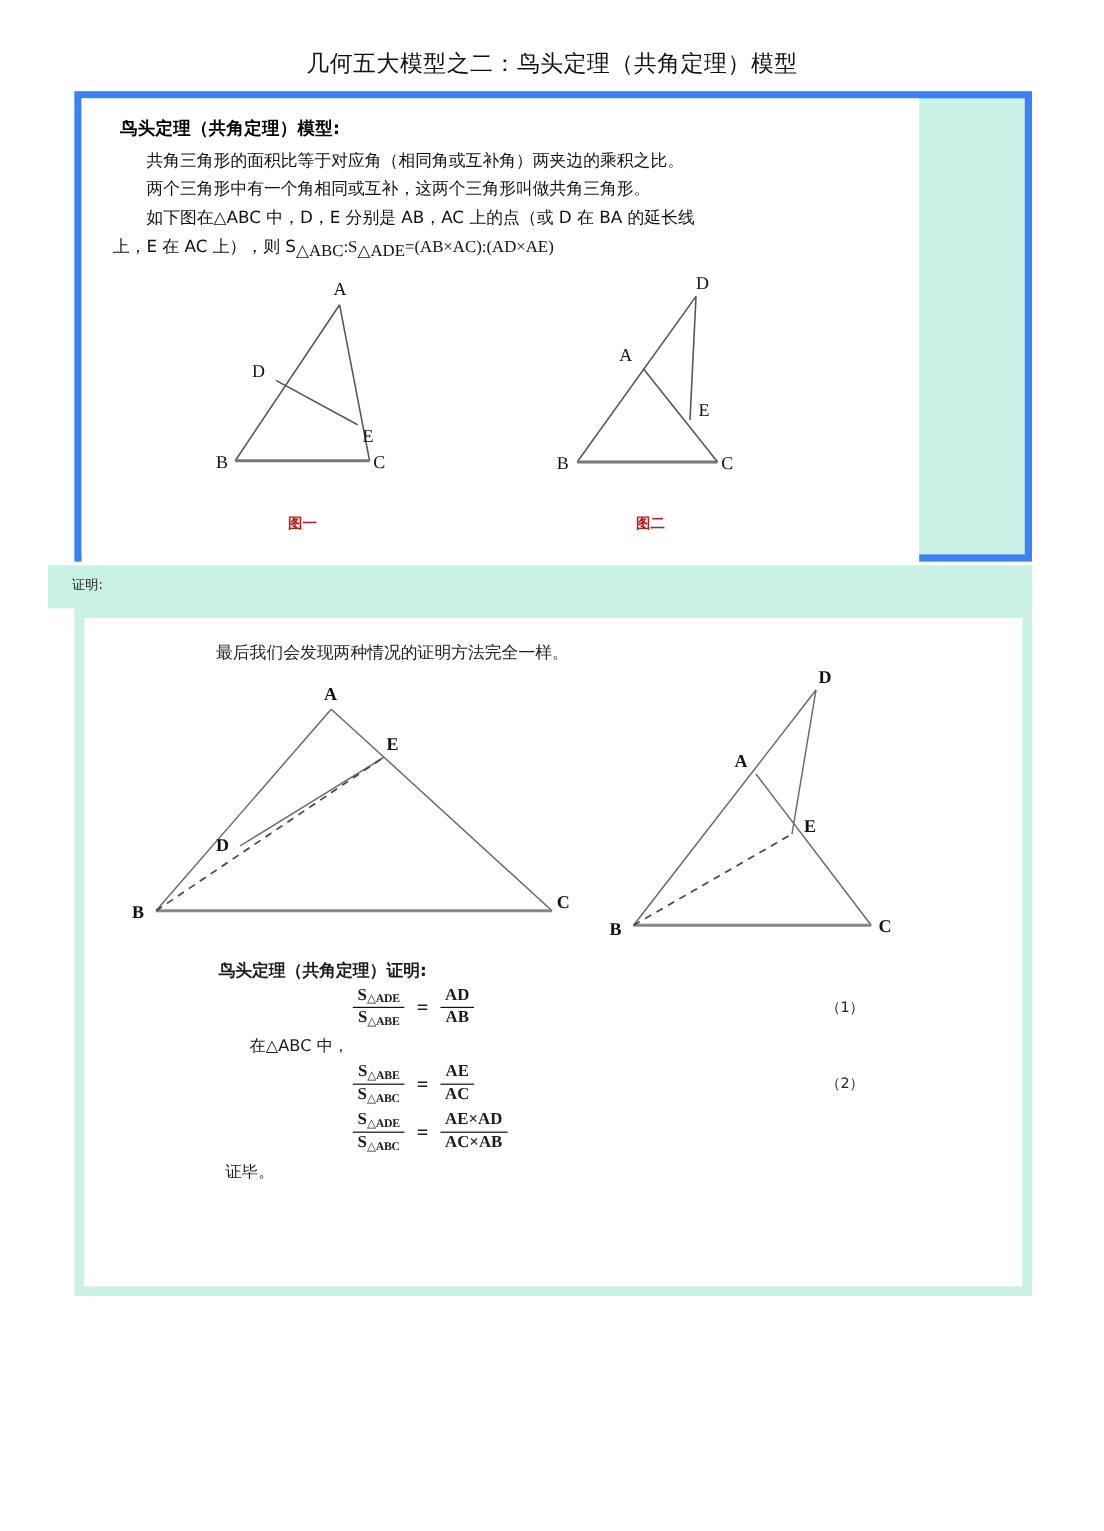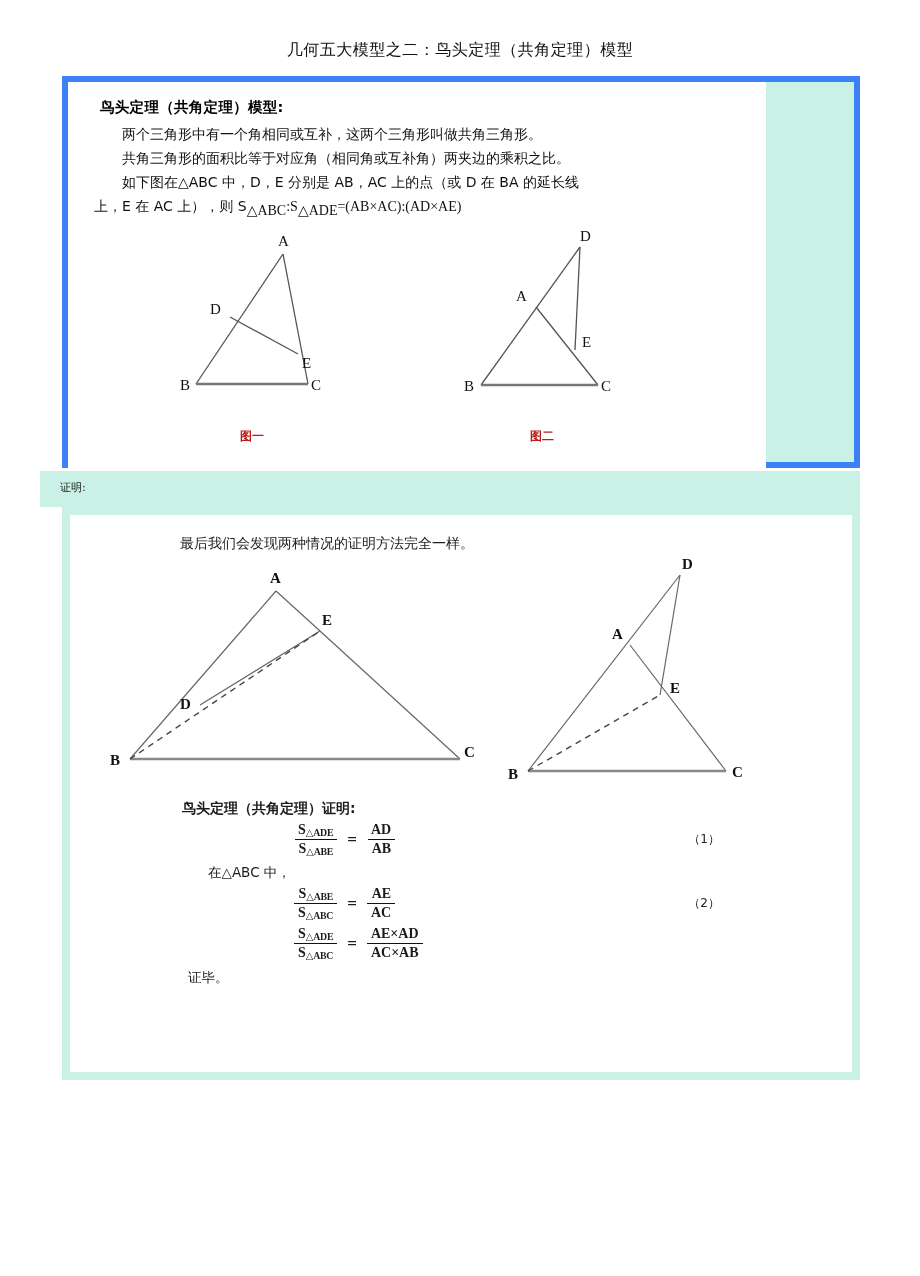--- a/index.html
+++ b/index.html
@@ -17,21 +17,21 @@
   }
 
   
   .page-title {
     position: absolute;
     left: 0;
     top: 40px;
     width: 920px;
     text-align: center;
     font-family: "DejaVu Sans", "Liberation Sans", sans-serif;
-    font-size: 16px;
+    font-size: 19px;
     letter-spacing: 0.5px;
     color: #111;
   }
 
   
   .model-box {
     position: absolute;
     left: 62px;
     top: 76px;
     width: 798px;
@@ -165,21 +165,21 @@
   
   .eq-row {
     display: flex;
     align-items: center;
     margin: 4px 0 4px 0;
   }
   .eq-spacer { width: 112px; }
   .frac {
     display: inline-flex;
     flex-direction: column;
-    align-items: flex-end;
+    align-items: center;
     font-family: "Liberation Serif", "DejaVu Serif", serif;
     font-weight: bold;
     font-size: 14px;
     line-height: 1.15;
   }
   .frac .num { padding: 0 4px 1px 4px; }
   .frac .den { padding: 1px 4px 0 4px; border-top: 1.6px solid #111; }
   .eq-equals {
     margin: 0 10px;
     font-family: "Liberation Serif", "DejaVu Serif", serif;
@@ -212,22 +212,22 @@
 <body>
 
 <div class="page-title">几何五大模型之二：鸟头定理（共角定理）模型</div>
 
 <div class="model-box">
   <div class="model-box-inner">
 
     <div class="model-heading">鸟头定理（共角定理）模型:</div>
 
     <div class="model-body">
+      <p>共角三角形的面积比等于对应角（相同角或互补角）两夹边的乘积之比。</p>
       <p>两个三角形中有一个角相同或互补，这两个三角形叫做共角三角形。</p>
-      <p>共角三角形的面积比等于对应角（相同角或互补角）两夹边的乘积之比。</p>
       <p>如下图在△ABC 中，D，E 分别是 AB，AC 上的点（或 D 在 BA 的延长线</p>
       <p class="nowrap-cont"><span>上，E 在 AC 上），则 S</span><span class="sub mathtxt">△ABC</span><span class="mathtxt">:S</span><span class="sub mathtxt">△ADE</span><span class="mathtxt">=(AB×AC):(AD×AE)</span></p>
     </div>
 
     <div style="position:absolute;left:110px;top:150px;">
       <svg width="180" height="190" viewBox="0 0 180 190">
 
         <line x1="105" y1="22" x2="18" y2="152" stroke="#555" stroke-width="1.3"></line>
         <line x1="105" y1="22" x2="130" y2="152" stroke="#555" stroke-width="1.3"></line>
         <line x1="18" y1="152" x2="130" y2="152" stroke="#777" stroke-width="2.4"></line>

